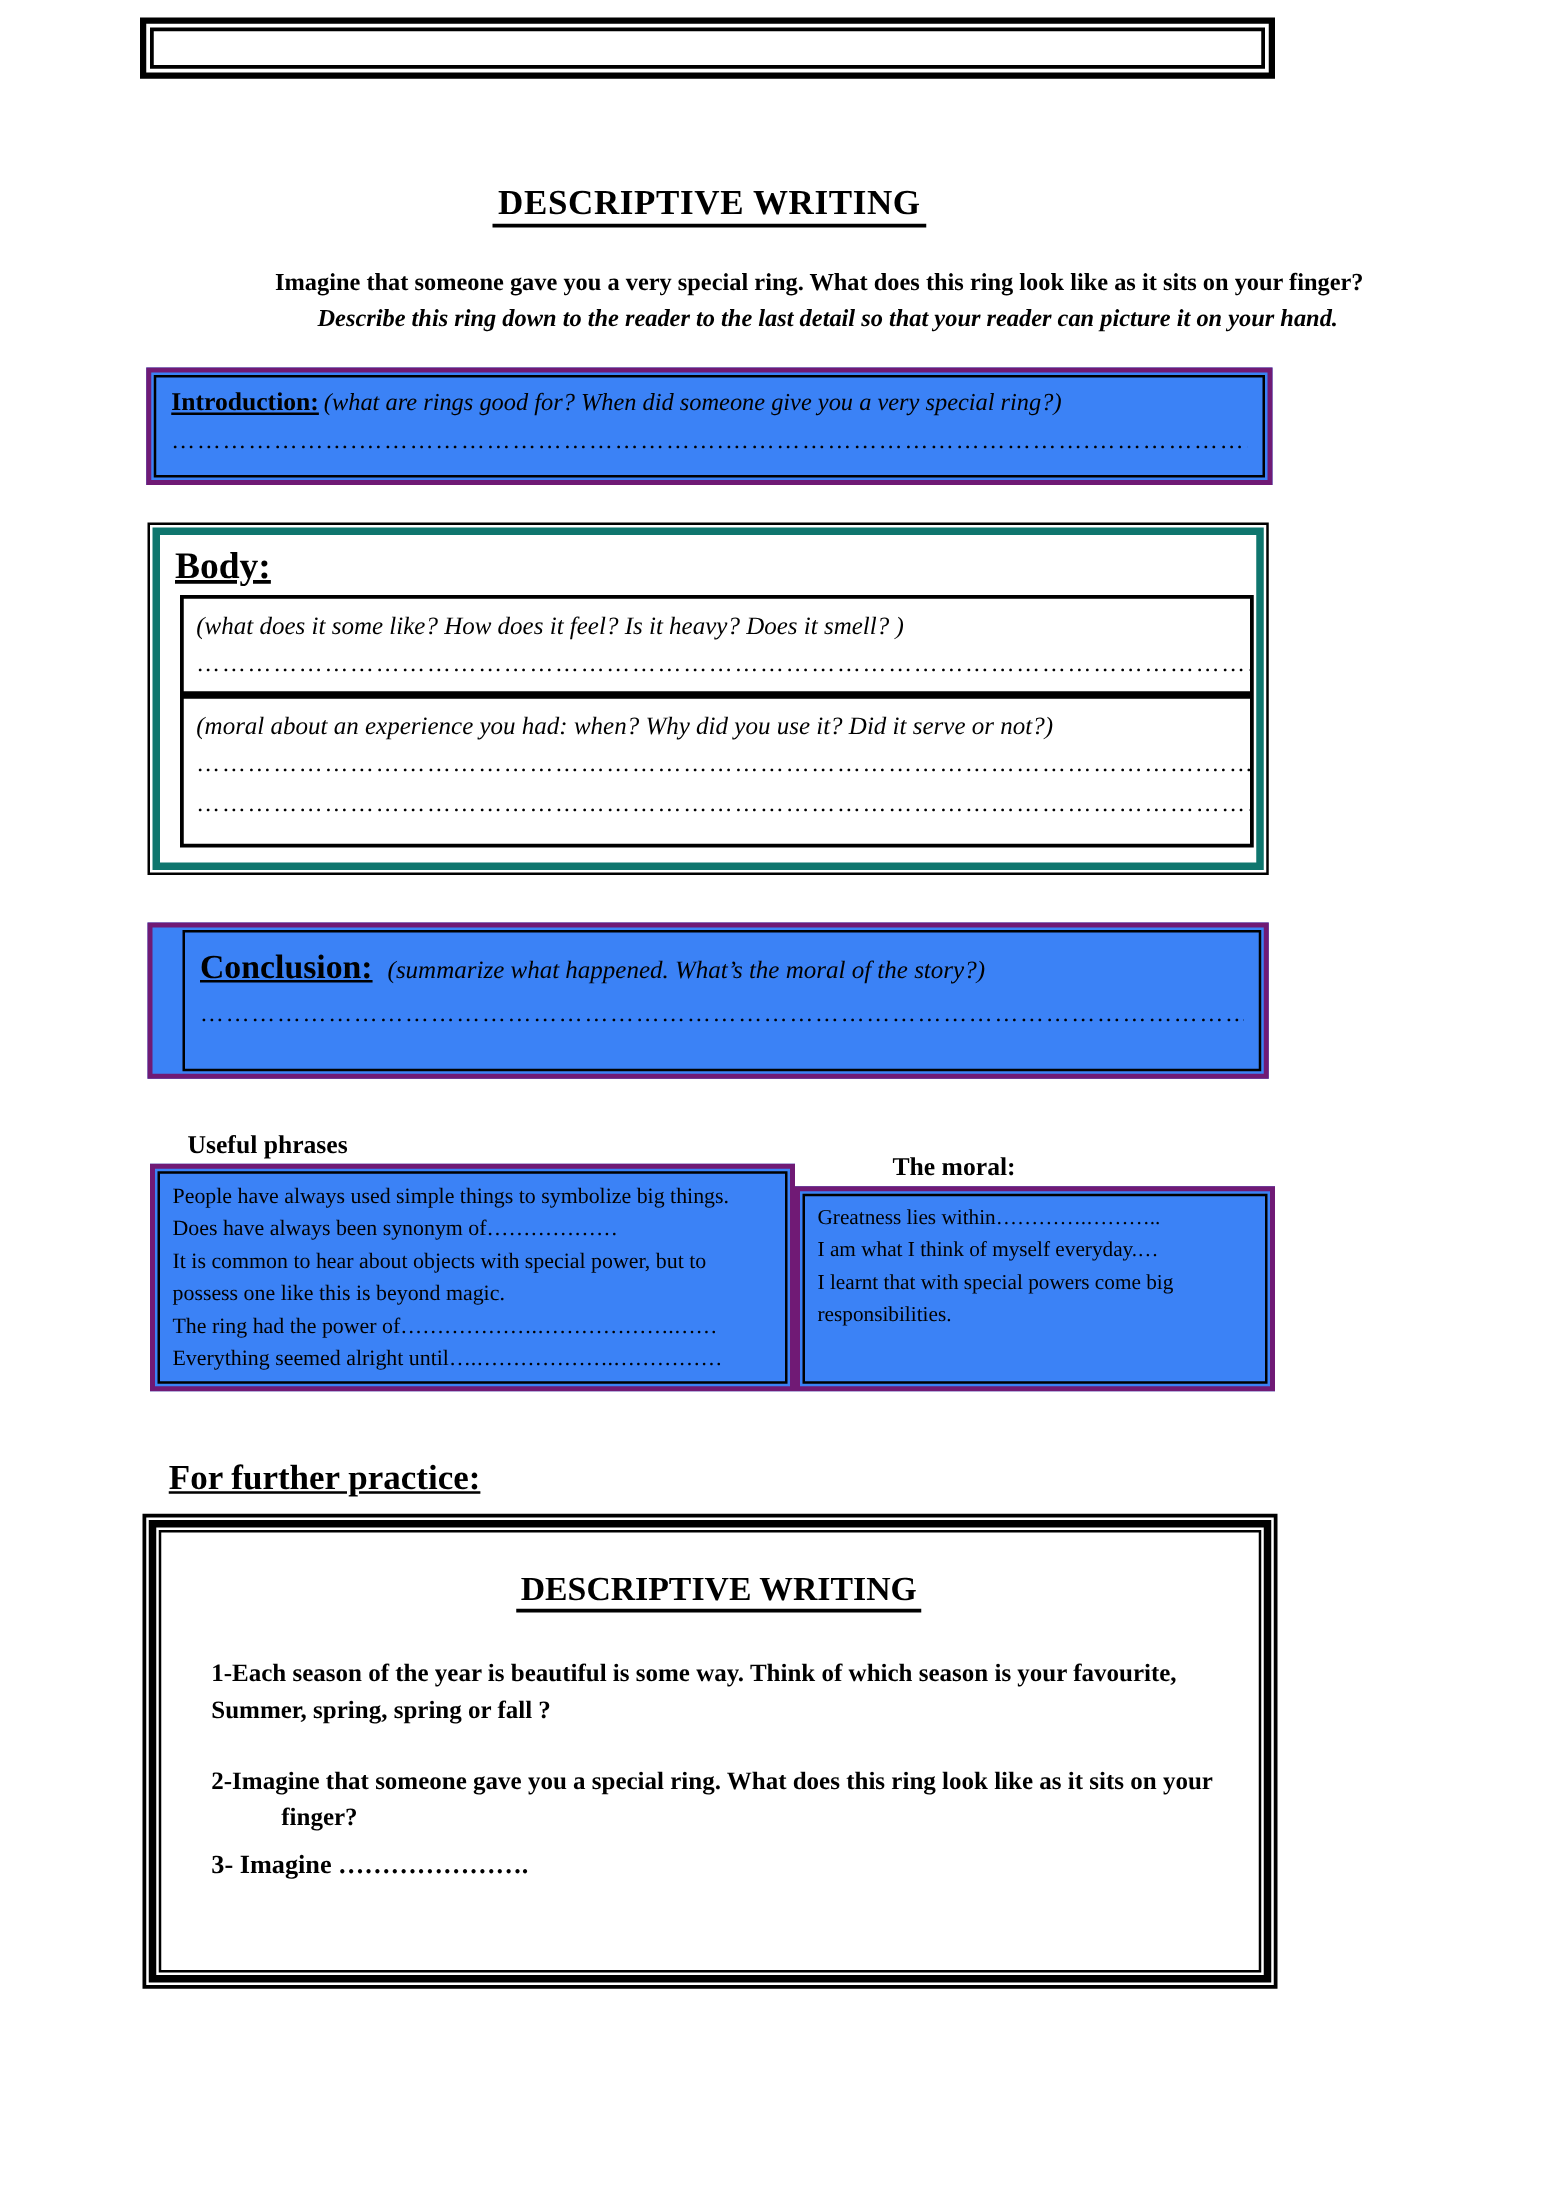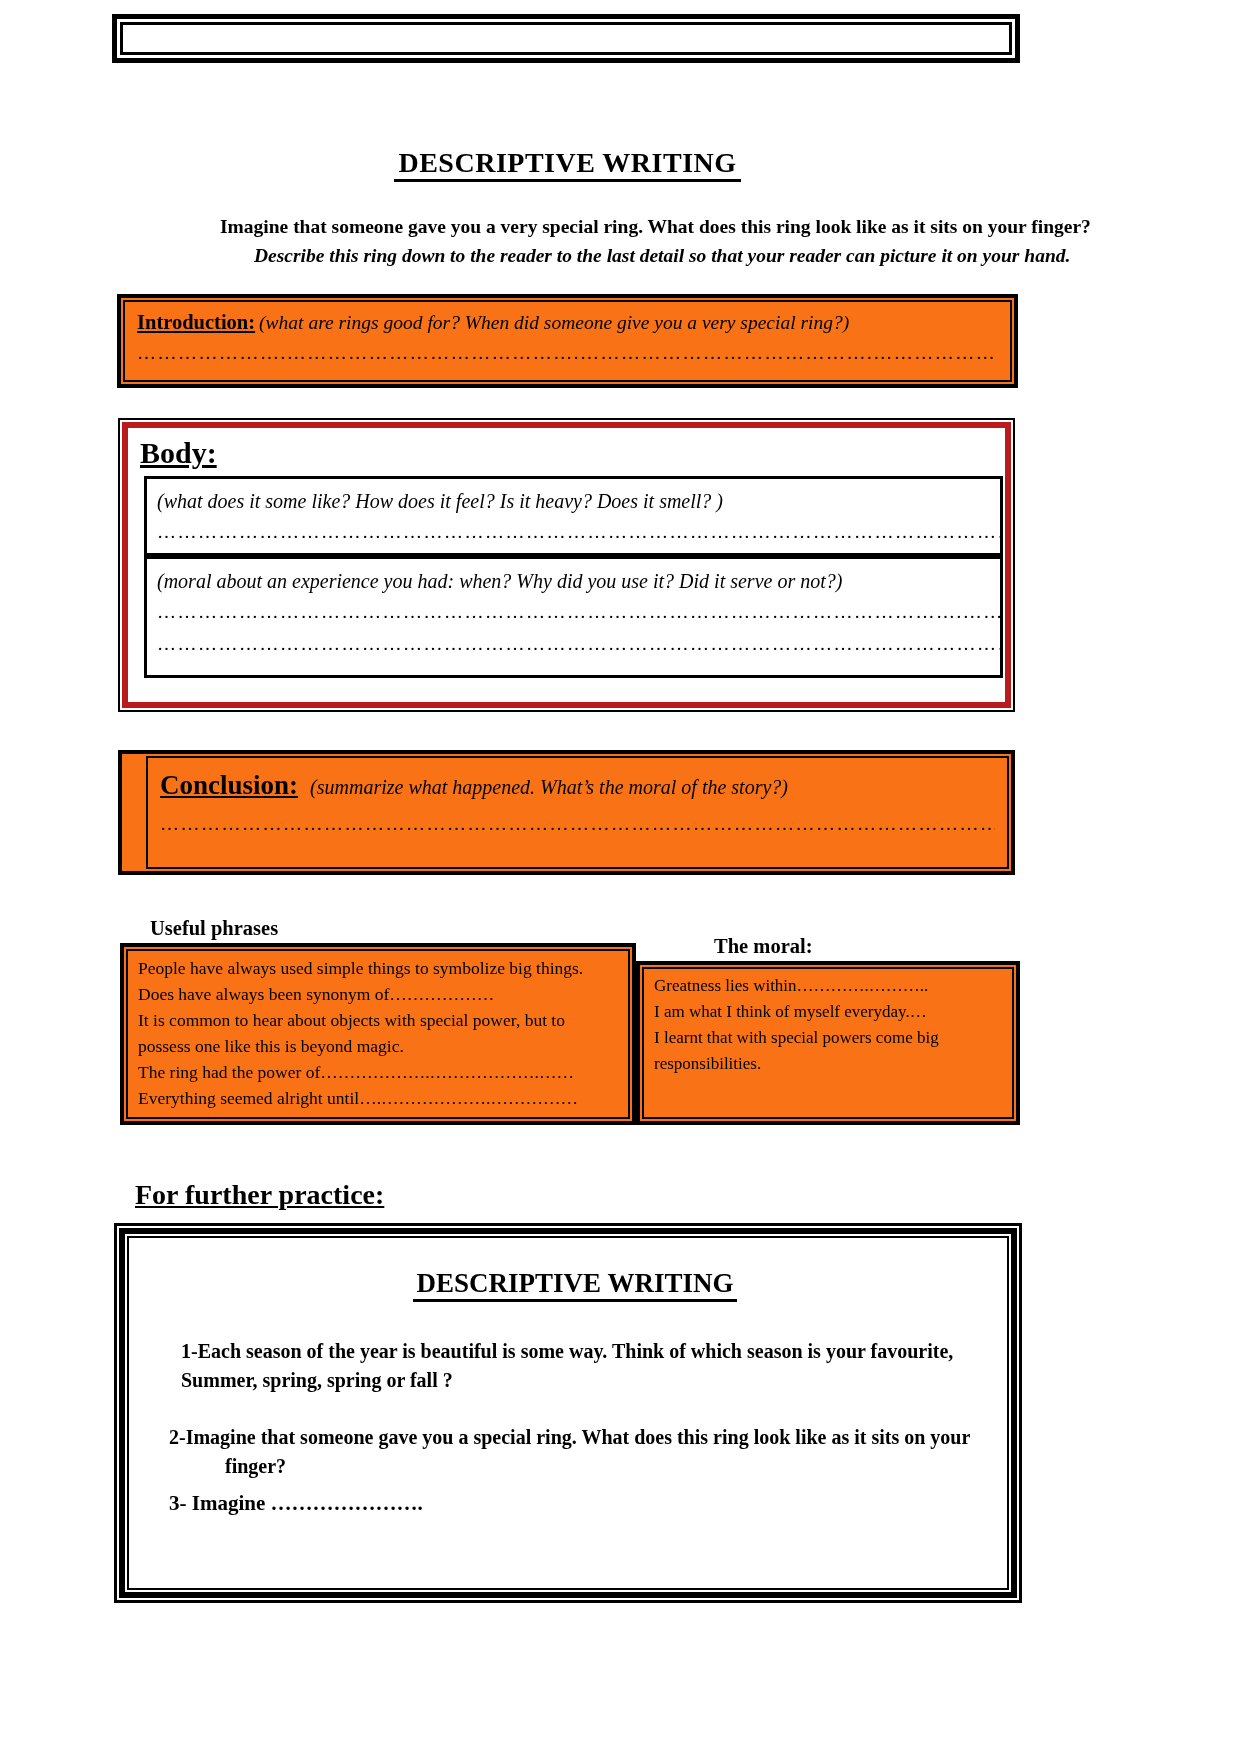--- a/index.html
+++ b/index.html
@@ -6,21 +6,21 @@
   html, body { margin: 0; padding: 0; }
   body {
     width: 1240px;
     min-height: 1754px;
     background: #ffffff;
     color: #000;
     font-family: "Liberation Serif", serif;
   }
 
   
-  .dbox { border: 4px solid #000000; padding: 2px; background: #f97316; }
+  .dbox { border: 4px solid #701a75; padding: 2px; background: #3b82f6; }
   .dbox > .inner { border: 2px solid #000; }
 
   
   .top-box { margin: 14px 220px 0 112px; border: 5px solid #000; padding: 3px; }
   .top-box .inner { border: 3px solid #000; height: 33px; }
 
   
   .main-title { text-align: center; margin: 84px 220px 0 115px; }
   .main-title .t {
     font-size: 28px; font-weight: bold; letter-spacing: .5px;
@@ -35,21 +35,21 @@
   
   .intro-box { margin: 24px 222px 0 117px; }
   .intro-box .inner { padding: 9px 12px 14px 12px; }
   .label-md { font-size: 20.5px; font-weight: bold; text-decoration: underline; }
   .hint { font-style: italic; font-size: 19.5px; }
   .dotline { white-space: nowrap; overflow: hidden; font-size: 19px; letter-spacing: 1.5px; line-height: 26px; }
   .intro-box .dotline { margin-top: 6px; }
 
   
   .body-box { margin: 30px 225px 0 118px; border: 2px solid #000; padding: 2px; }
-  .body-box .inner2 { border: 6px solid #b91c1c; padding: 0 2px 24px 0; }
+  .body-box .inner2 { border: 6px solid #0f766e; padding: 0 2px 12px 0; }
   .body-label { display: inline-block; font-size: 30px; font-weight: bold; text-decoration: underline; margin: 8px 0 6px 12px; line-height: 34px; }
   .sub-box { border: 3px solid #000; margin-left: 16px; }
   .sub-box .q { font-style: italic; font-size: 20px; padding: 9px 10px 0 10px; line-height: 27px; }
   .sub-box .dotline { padding: 4px 10px 8px 10px; }
   .sub-box.second { margin-top: 0; }
   .sub-box.second .dotline { padding-bottom: 2px; }
   .sub-box.second { padding-bottom: 16px; }
 
   
   .conclusion-box { margin: 38px 225px 0 118px; padding-left: 24px; }
@@ -73,21 +73,21 @@
   .practice-heading { margin: 54px 0 0 135px; font-size: 28px; font-weight: bold; text-decoration: underline; line-height: 32px; }
   .practice-box { margin: 12px 218px 0 114px; border: 3px solid #000; padding: 2px; }
   .practice-mid { border: 6px solid #000; padding: 2px; }
   .practice-inner { border: 2px solid #000; padding: 16px 26px 70px 40px; min-height: 330px; }
   .practice-title { text-align: center; margin-top: 14px; }
   .practice-title .t {
     font-size: 27px; font-weight: bold;
     border-bottom: 3px solid #000; padding: 0 4px 1px;
   }
   .practice-item { font-weight: bold; font-size: 20px; line-height: 29px; }
-  .practice-item.i1 { margin-top: 38px; margin-left: 12px; }
+  .practice-item.i1 { margin-top: 38px; }
   .practice-item.i2 { margin-top: 28px; padding-left: 56px; text-indent: -56px; }
   .practice-item.i3 { margin-top: 8px; font-size: 21px; }
 </style>
 </head>
 <body>
 
 <div class="top-box">
   <div class="inner"></div>
 </div>
 

